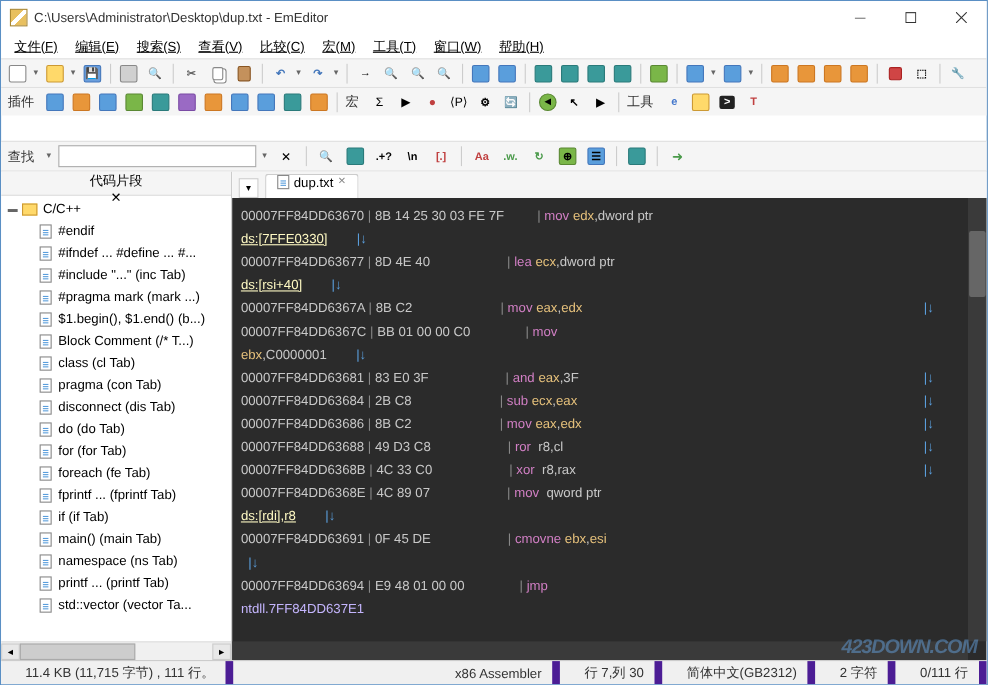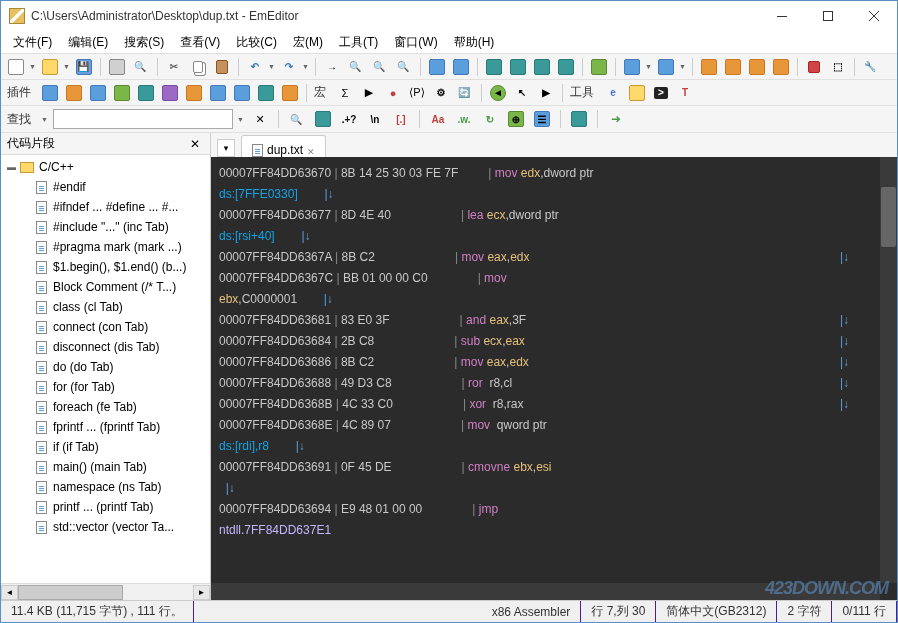--- a/index.html
+++ b/index.html
@@ -7,21 +7,21 @@
 
 
 .titlebar { height: 30px; background: #fff; display: flex; align-items: center; padding: 0 0 0 8px; }
 .titlebar-icon { width: 16px; height: 16px; margin-right: 6px; background: linear-gradient(135deg, #e8c060 40%, #fff 40%, #fff 60%, #e8c060 60%); border: 1px solid #aa8833; }
 .titlebar-text { flex: 1; color: #333; font-size: 12px; }
 .win-controls { display: flex; }
 .win-btn { width: 46px; height: 30px; display: flex; align-items: center; justify-content: center; cursor: pointer; }
 
 
 .menubar { height: 22px; display: flex; align-items: center; padding: 0 4px; background: #fff; }
-.menu-item { padding: 2px 8px; cursor: pointer; }
+.menu-item { padding: 2px 8px; cursor: pointer; text-decoration: underline; }
 
 
 .toolbar { height: 26px; display: flex; align-items: center; padding: 2px 4px; gap: 2px; background: #f5f5f5; border-top: 1px solid #e0e0e0; }
 .toolbar-label { padding: 0 6px 0 2px; color: #333; }
 .tb-btn { width: 22px; height: 22px; display: flex; align-items: center; justify-content: center; cursor: pointer; border: 1px solid transparent; font-size: 11px; position: relative; }
 .tb-sep { width: 1px; height: 18px; background: #ccc; margin: 0 3px; }
 .tb-dropdown { width: 8px; font-size: 7px; color: #666; }
 
 
 .ic { width: 16px; height: 16px; display: inline-flex; align-items: center; justify-content: center; border-radius: 2px; font-size: 10px; font-weight: bold; }
@@ -35,68 +35,68 @@
 .ic-undo { color: #4477bb; }
 .ic-redo { color: #4477bb; }
 .ic-green { background: #7ab648; border: 1px solid #5a8833; }
 .ic-blue { background: #5a9edc; border: 1px solid #4477bb; }
 .ic-teal { background: #3a9a9a; border: 1px solid #2a7a7a; }
 .ic-orange { background: #e8963a; border: 1px solid #cc7722; }
 .ic-purple { background: #9a6ac4; border: 1px solid #7a4aa4; }
 .ic-red { background: #d04545; border: 1px solid #aa2222; width: 12px; height: 12px; }
 
 
-.searchbar { height: 28px; display: flex; align-items: center; padding: 2px 4px; gap: 4px; background: #f5f5f5; border-top: 1px solid #e0e0e0; border-bottom: 1px solid #e0e0e0; }
+.searchbar { height: 28px; display: flex; align-items: center; padding: 2px 4px; gap: 4px; background: #f5f5f5; border-top: 1px solid #e0e0e0; border-bottom: 1px solid #e0e0e0; margin-top: 23px; }
 .search-input { width: 180px; height: 20px; border: 1px solid #aaa; padding: 0 4px; font-size: 11px; }
 
 
 .main { flex: 1; display: flex; overflow: hidden; }
 
 
 .sidebar { width: 210px; display: flex; flex-direction: column; border-right: 1px solid #ccc; background: #fff; }
-.sidebar-header { height: 22px; display: flex; align-items: center; justify-content: space-between; padding: 0 6px; background: #f5f5f5; border-bottom: 1px solid #ddd; }
+.sidebar-header { height: 22px; display: flex; align-items: center; justify-content: space-between; padding: 0 6px; background: #f5f5f5; border-bottom: 1px solid #ddd; flex-direction: column; }
 .sidebar-header .close-x { cursor: pointer; padding: 0 4px; }
 .tree { flex: 1; overflow: auto; padding: 2px 0; }
 .tree-node { display: flex; align-items: center; height: 20px; padding-left: 6px; cursor: pointer; white-space: nowrap; }
 .tree-toggle { width: 12px; font-size: 9px; color: #666; }
 .tree-icon { width: 16px; height: 14px; margin-right: 4px; display: inline-flex; align-items: center; justify-content: center; }
 .folder-ic { background: #ffd96a; border: 1px solid #cc9933; width: 14px; height: 11px; }
 .file-ic { background: #fff; border: 1px solid #888; width: 11px; height: 13px; position: relative; }
 .file-ic::after { content: ""; position: absolute; top: 4px; left: 2px; right: 2px; height: 1px; background: #5a9edc; box-shadow: 0 2px 0 #5a9edc, 0 4px 0 #5a9edc; }
 .tree-child { padding-left: 32px; }
 .sidebar-hscroll { height: 17px; background: #f0f0f0; border-top: 1px solid #ddd; display: flex; align-items: center; }
 .hscroll-btn { width: 17px; height: 15px; background: #e8e8e8; border: 1px solid #ccc; display: flex; align-items: center; justify-content: center; font-size: 8px; }
 .hscroll-track { flex: 1; }
 .hscroll-thumb { width: 60%; height: 15px; background: #cdcdcd; border: 1px solid #aaa; }
 
 
 .editor-area { flex: 1; display: flex; flex-direction: column; background: #fff; overflow: hidden; }
 .tab-strip { height: 24px; display: flex; align-items: flex-end; padding: 0 6px; background: #f5f5f5; }
 .doc-btn { width: 18px; height: 18px; margin-right: 6px; display: flex; align-items: center; justify-content: center; cursor: pointer; border: 1px solid #ccc; background: #fff; font-size: 9px; }
-.tab { height: 22px; display: flex; align-items: flex-end; padding: 0 10px; background: #fff; border: 1px solid #ccc; border-bottom: none; border-radius: 3px 3px 0 0; cursor: pointer; gap: 4px; }
+.tab { height: 22px; display: flex; align-items: flex-start; padding: 0 10px; background: #fff; border: 1px solid #ccc; border-bottom: none; border-radius: 3px 3px 0 0; cursor: pointer; gap: 4px; }
 .tab-close { font-size: 9px; color: #888; }
 
 .editor { flex: 1; background: #2b2b2b; color: #ccc; font-family: Consolas, monospace; font-size: 14px; padding: 6px 8px; overflow: hidden; line-height: 1.75; position: relative; white-space: pre; }
 .editor-line { display: block; }
 .c-addr { color: #c8c8c8; }
 .c-hex { color: #c8c8c8; }
 .c-pipe { color: #888; }
 .c-mn { color: #d17fc4; }
 .c-reg { color: #e5c07b; }
-.c-lbl { color: #0ea5e9; }
+.c-lbl { color: #fef9c3; text-decoration: underline; }
 .c-arrw { color: #5a9edc; }
 .c-com { color: #c4b5fd; }
 
 .vscroll { position: absolute; right: 0; top: 0; bottom: 17px; width: 17px; background: #3a3a3a; }
 .vscroll-thumb { position: absolute; top: 30px; width: 15px; left: 1px; height: 60px; background: #666; border-radius: 2px; }
 .hscroll-editor { position: absolute; left: 0; right: 17px; bottom: 0; height: 17px; background: #3a3a3a; }
 
 
 .statusbar { height: 22px; background: #f0f0f0; border-top: 1px solid #ccc; display: flex; align-items: center; font-size: 11px; color: #333; }
-.status-cell { padding: 0 10px; border-right: 1px solid #4c1d95; height: 100%; display: flex; align-items: center; }
+.status-cell { padding: 0 10px; border-right: 7px solid #4c1d95; height: 100%; display: flex; align-items: center; margin-left: 12px; }
 .status-spacer { flex: 1; }
 
 .watermark { position: absolute; right: 10px; bottom: 24px; font-family: Arial; font-size: 18px; font-weight: bold; font-style: italic; color: rgba(100, 160, 220, 0.5); letter-spacing: -1px; pointer-events: none; }
 </style>
 </head>
 <body>
 
 <div class="titlebar">
   <span class="titlebar-icon"></span>
   <span class="titlebar-text">C:\Users\Administrator\Desktop\dup.txt - EmEditor</span>
@@ -417,21 +417,21 @@
           <div class="tree-node tree-child">
             <span class="tree-icon">
               <span class="file-ic"></span>
             </span>
             <span>class  (cl Tab)</span>
           </div>
           <div class="tree-node tree-child">
             <span class="tree-icon">
               <span class="file-ic"></span>
             </span>
-            <span>connect  (con Tab)</span>
+            <span>pragma  (con Tab)</span>
           </div>
           <div class="tree-node tree-child">
             <span class="tree-icon">
               <span class="file-ic"></span>
             </span>
             <span>disconnect  (dis Tab)</span>
           </div>
           <div class="tree-node tree-child">
             <span class="tree-icon">
               <span class="file-ic"></span>

